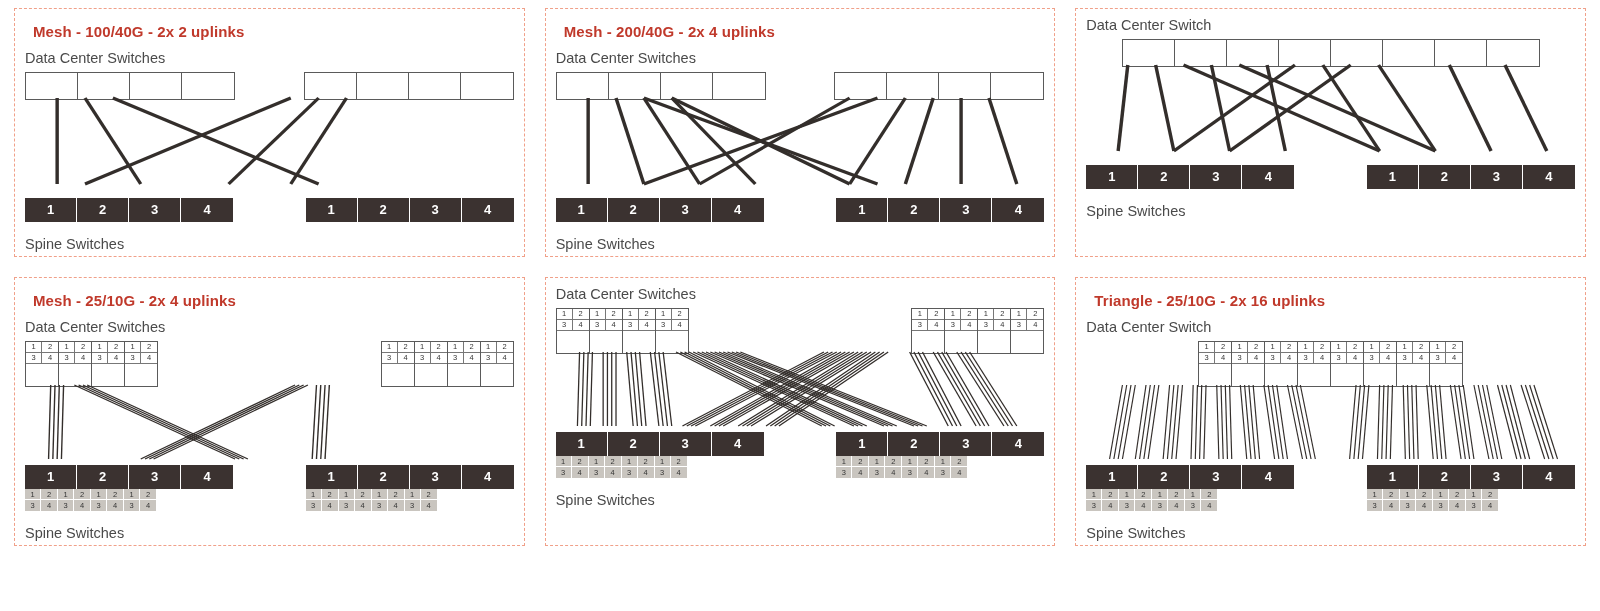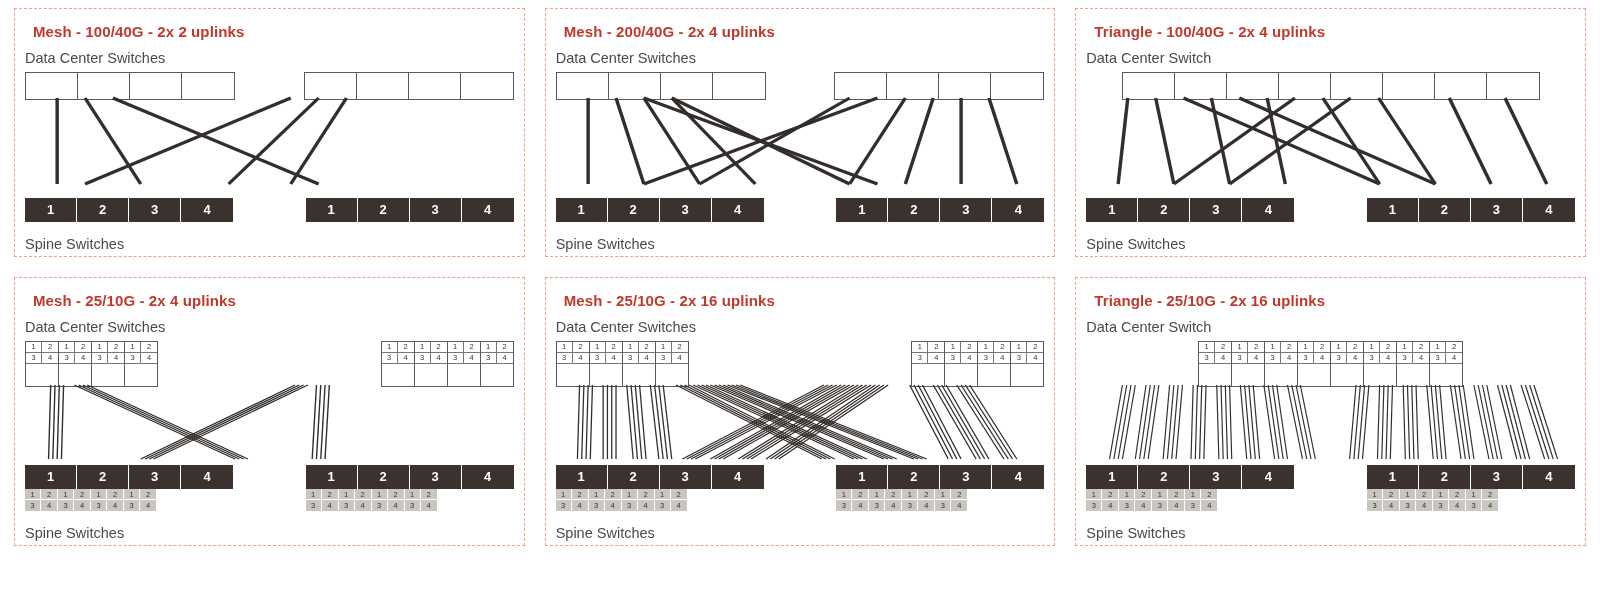--- a/index.html
+++ b/index.html
@@ -158,21 +158,20 @@
             <div class="shead">3</div>
             <div class="shead">4</div>
           </div>
         </div>
       </div>
     </div>
     <div class="caption bot">Spine Switches</div>
   </div>
 
   <div class="panel">
-    <div class="ptitle">Triangle - 100/40G - 2x 4 uplinks</div>
     <div class="caption top">Data Center Switch</div>
     <div class="stage">
       <div class="dcrow center">
         <div class="chassis">
           <div class="port"></div>
             <div class="port"></div>
           <div class="port"></div>
             <div class="port"></div>
           <div class="port"></div>
             <div class="port"></div>
@@ -439,21 +438,20 @@
                 </div>
               </div>
           </div>
         </div>
       </div>
     </div>
     <div class="caption bot">Spine Switches</div>
   </div>
 
   <div class="panel">
-    <div class="ptitle">Mesh - 25/10G - 2x 16 uplinks</div>
     <div class="caption top">Data Center Switches</div>
     <div class="stage tall">
       <div class="dcrow">
         <div class="chassis2">
           <div class="mod">
             <div class="mrow">
                 <div class="mcell">1</div>
                 <div class="mcell">2</div>
               </div>
             <div class="mrow">

